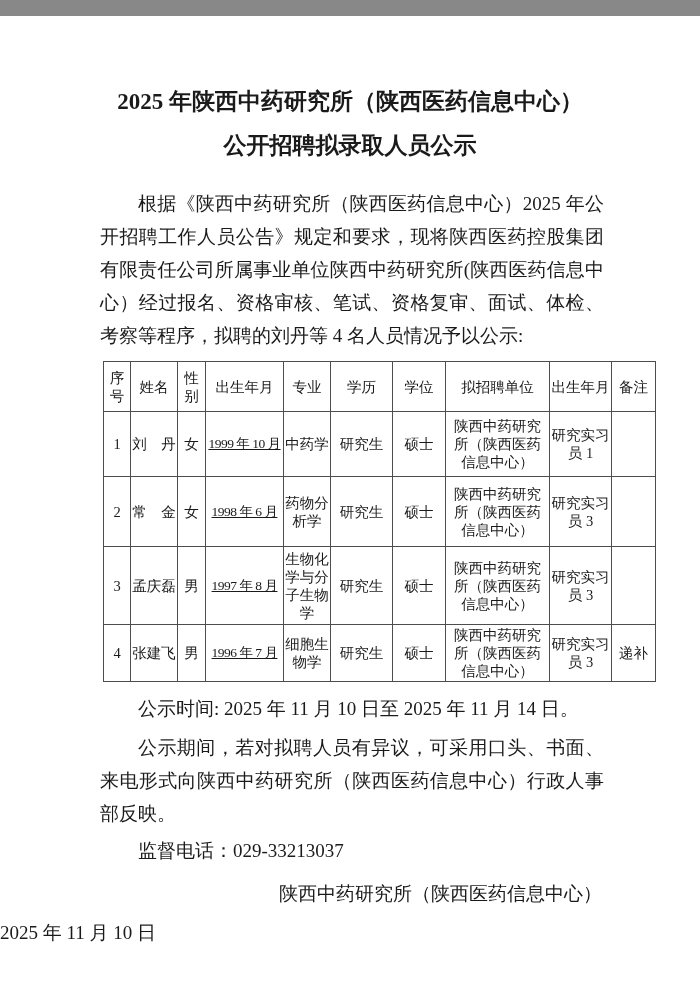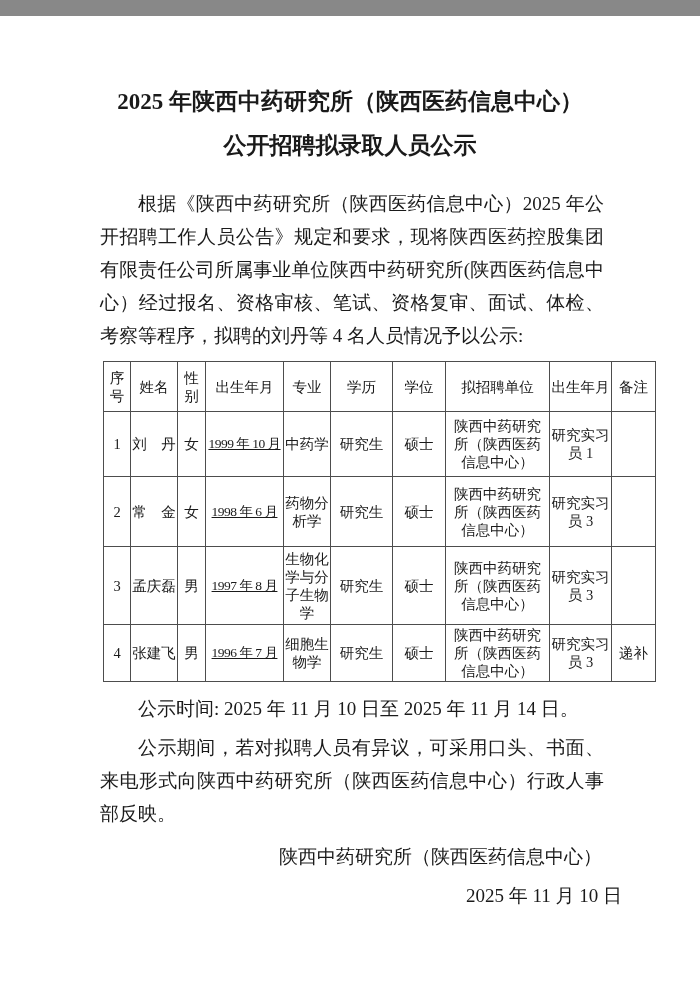--- a/index.html
+++ b/index.html
@@ -63,21 +63,21 @@
   .phone-line{margin-top:4px;}
   .sig-org{
     margin-top:10px;
     text-align:right;
     padding-right:98px;
     font-size:19px;
     line-height:33px;
   }
   .sig-date{
     margin-top:6px;
-    text-align:right;
+    text-align:left;
     padding-right:78px;
     font-size:19px;
     line-height:33px;
   }
 </style>
 </head>
 <body>
 
 <div class="page">
 
@@ -162,18 +162,19 @@
         <td>研究实习员 3</td>
         <td>递补</td>
       </tr>
     </tbody>
   </table>
 
   <div class="body-text indent time-line">公示时间: 2025 年 11 月 10 日至 2025 年 11 月 14 日。</div>
 
   <div class="body-text indent objection">公示期间，若对拟聘人员有异议，可采用口头、书面、来电形式向陕西中药研究所（陕西医药信息中心）行政人事部反映。</div>
 
+  <div class="body-text indent phone-line">监督电话：029-33213037</div>
 
   <div class="sig-org">陕西中药研究所（陕西医药信息中心）</div>
 
   <div class="sig-date">2025 年 11 月 10 日</div>
 
 </div>
 
 </body></html>

